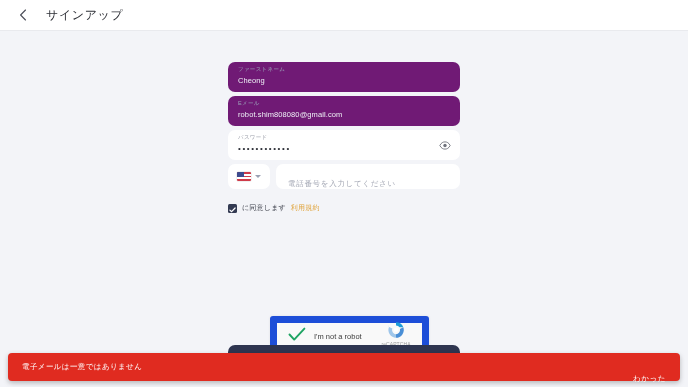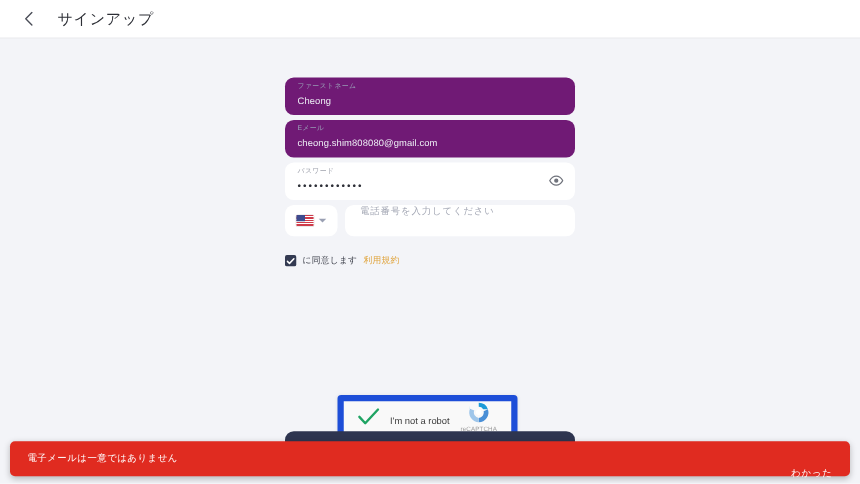--- a/index.html
+++ b/index.html
@@ -143,21 +143,21 @@
     width: 0; height: 0;
     border-left: 3px solid transparent;
     border-right: 3px solid transparent;
     border-top: 3.5px solid #9aa0b3;
   }
   .phone-input {
     flex: 1;
     height: 25px;
     background: #ffffff;
     border-radius: 7px;
-    display: flex; align-items: flex-start;
+    display: flex; align-items: flex-end;
     padding-left: 12px;
     cursor: text;
   }
   .phone-placeholder {
     font-size: 7.5px;
     color: #a3a7b4;
     letter-spacing: .7px;
     white-space: nowrap;
   }
 
@@ -187,23 +187,23 @@
     color: #e0a33a;
     letter-spacing: .2px;
     white-space: nowrap;
     cursor: pointer;
   }
 
   
   .recaptcha {
     position: absolute;
     left: 270px; top: 285px;
-    width: 144px; height: 40px;
+    width: 159px; height: 40px;
     background: #f9f9f9;
-    border: 5px solid #1d4ed8;
+    border: 7px solid #1d4ed8;
     border-radius: 3px;
     box-shadow: 0 0 3px rgba(0,0,0,.08);
     display: flex; align-items: center;
   }
   .rc-check {
     width: 20px; height: 20px;
     margin-left: 10px;
     flex: 0 0 auto;
     display: flex; align-items: center; justify-content: center;
   }
@@ -291,21 +291,21 @@
     <div class="form">
 
       <div class="field filled">
         <div class="field-label">ファーストネーム</div>
         <div class="field-value">Cheong</div>
       </div>
 
 
       <div class="field filled">
         <div class="field-label">Eメール</div>
-        <div class="field-value">cheong.shim808080@gmail.com</div>
+        <div class="field-value">robot.shim808080@gmail.com</div>
       </div>
 
       <div class="field white">
         <div class="field-label">パスワード</div>
         <div class="pw-dots">••••••••••••</div>
         <div class="eye-btn">
           <span>
             <svg width="12" height="9" viewBox="0 0 12 9">
               <path d="M0.8 4.5 C2.4 1.6 4.1 0.9 6 0.9 C7.9 0.9 9.6 1.6 11.2 4.5
                        C9.6 7.4 7.9 8.1 6 8.1 C4.1 8.1 2.4 7.4 0.8 4.5 Z" fill="none" stroke="#70737c" stroke-width="0.9"></path>

